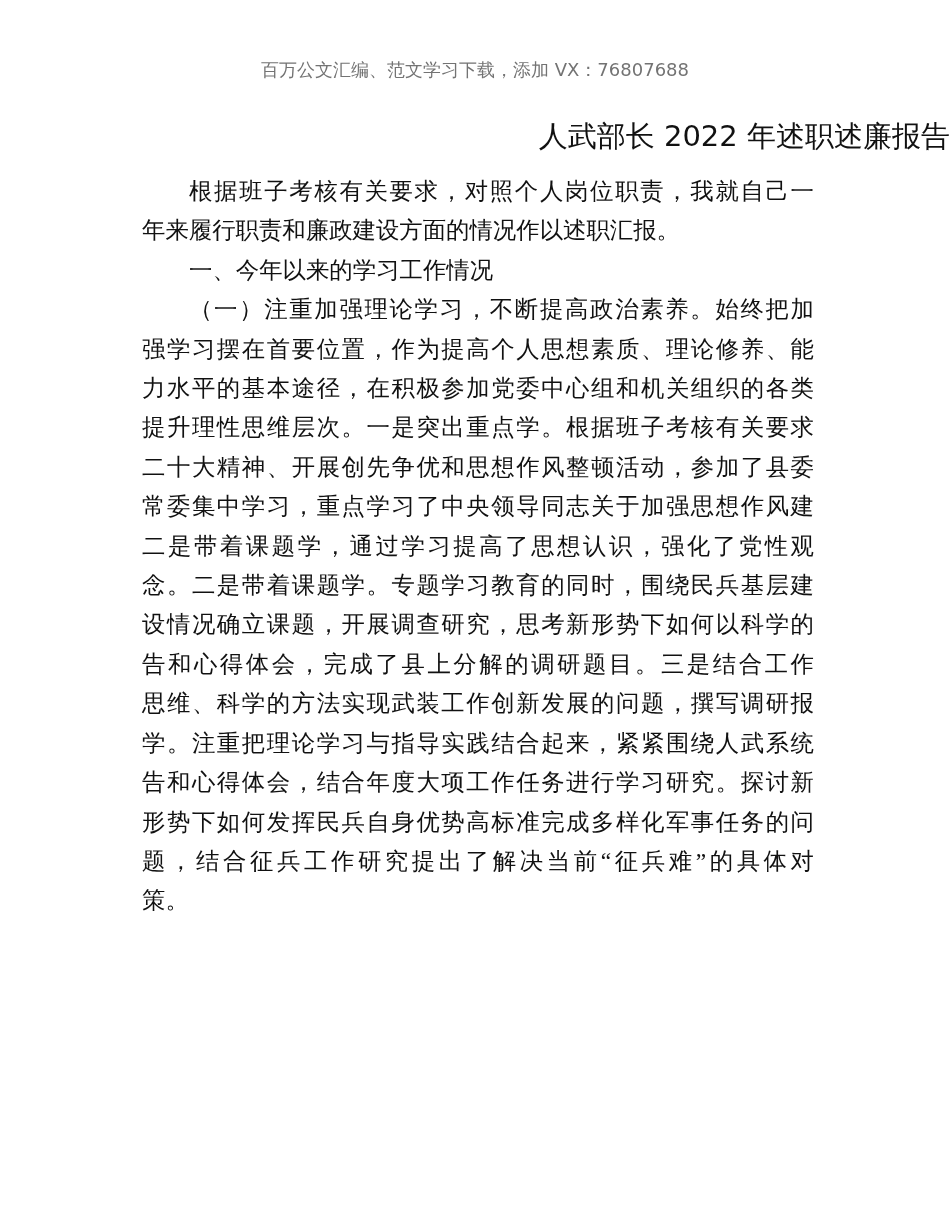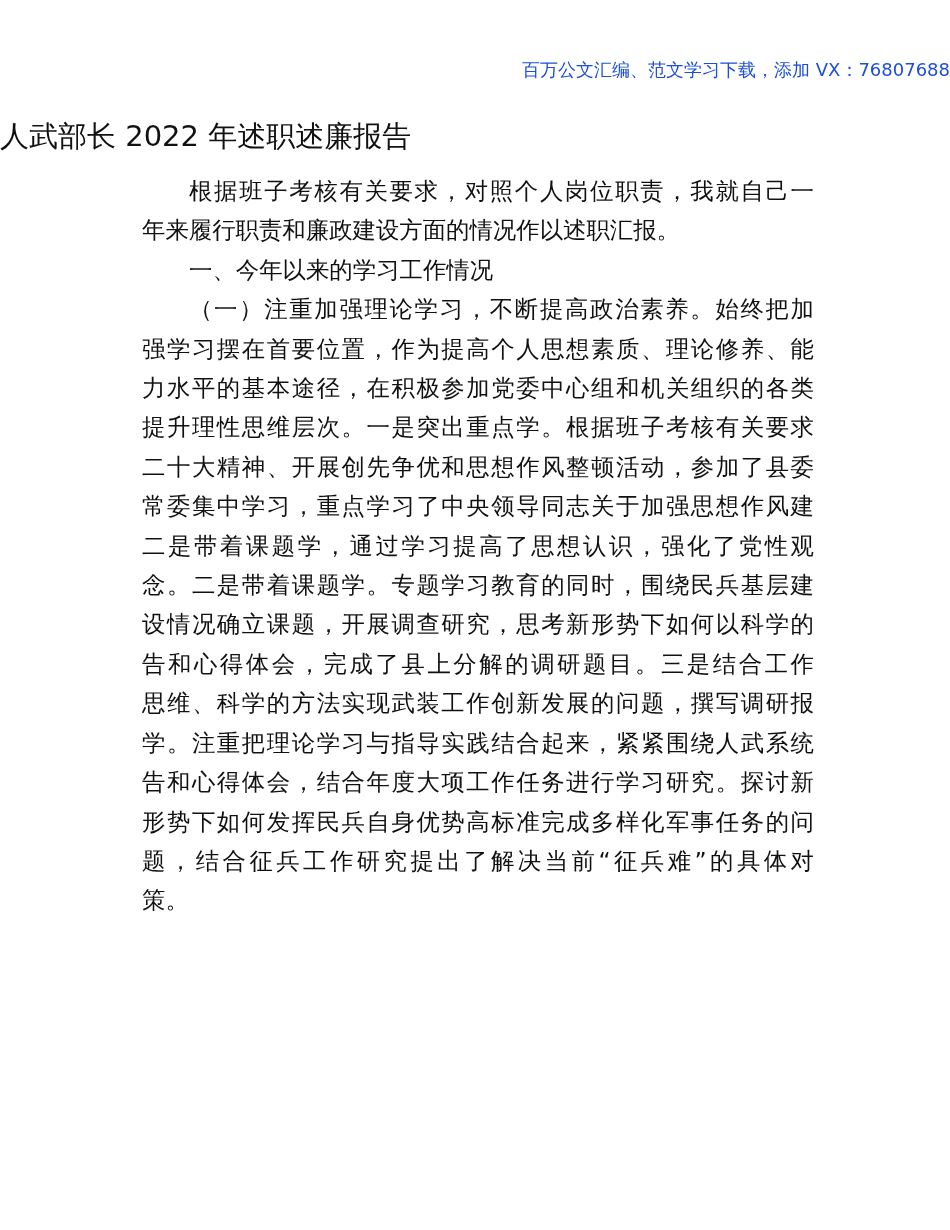--- a/index.html
+++ b/index.html
@@ -13,32 +13,32 @@
       position: relative;
       overflow: hidden;
       font-family: "DejaVu Sans", "Liberation Sans", sans-serif;
       color: #111111;
     }
     .header-banner {
       position: absolute;
       top: 57px;
       left: 0;
       width: 950px;
-      text-align: right;
+      text-align: center;
       font-size: 18px;
       line-height: 26px;
-      color: #1d4ed8;
+      color: #737373;
       letter-spacing: 0px;
     }
     .doc-title {
       position: absolute;
       top: 116px;
       left: 0;
       width: 950px;
-      text-align: left;
+      text-align: right;
       font-size: 29px;
       line-height: 40px;
       color: #111111;
     }
     .body-text {
       position: absolute;
       top: 172px;
       left: 142px;
       width: 672px;
     }
@@ -47,20 +47,21 @@
       font-size: 23.4px;
       line-height: 39.4px;
       text-align: justify;
       word-break: break-all;
     }
     .para .line {
       display: block;
       white-space: nowrap;
       text-align-last: justify;
       text-align: justify;
+      font-family: Liberation Serif, serif;
     }
     .para .line.last {
       text-align-last: left;
     }
     .indent {
       padding-left: 47px;
     }
   </style>
 </head>
 <body>

